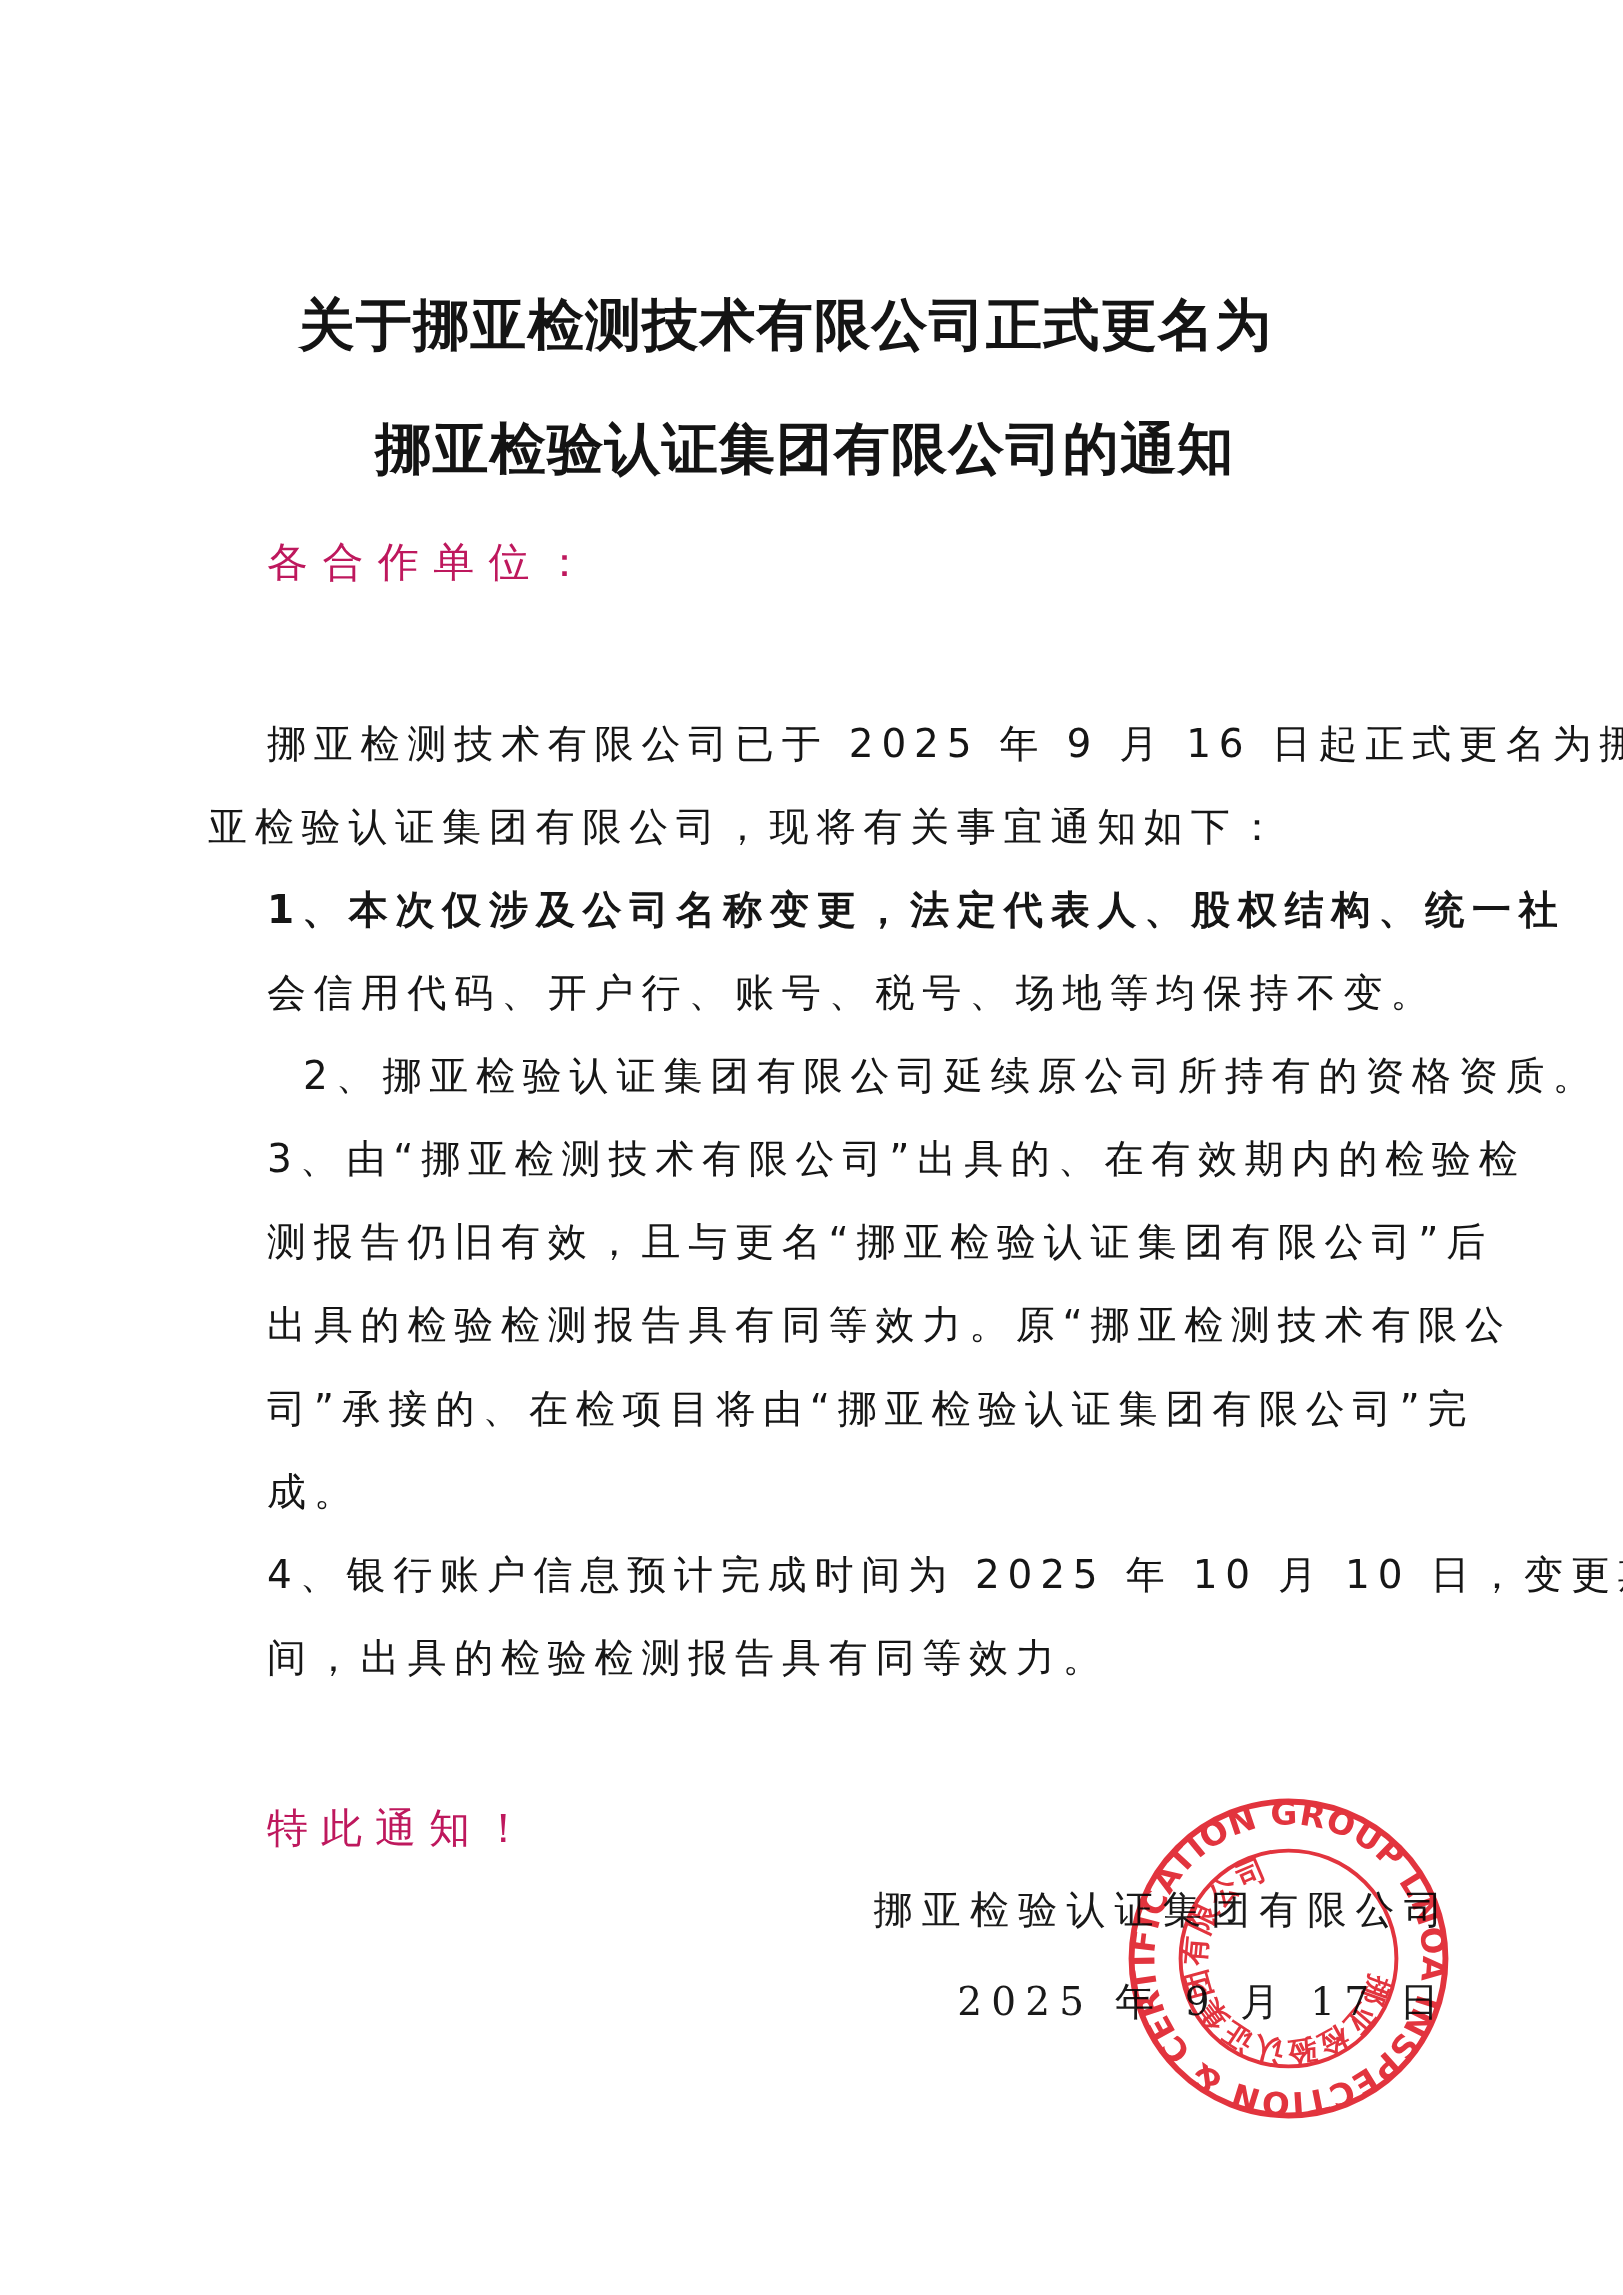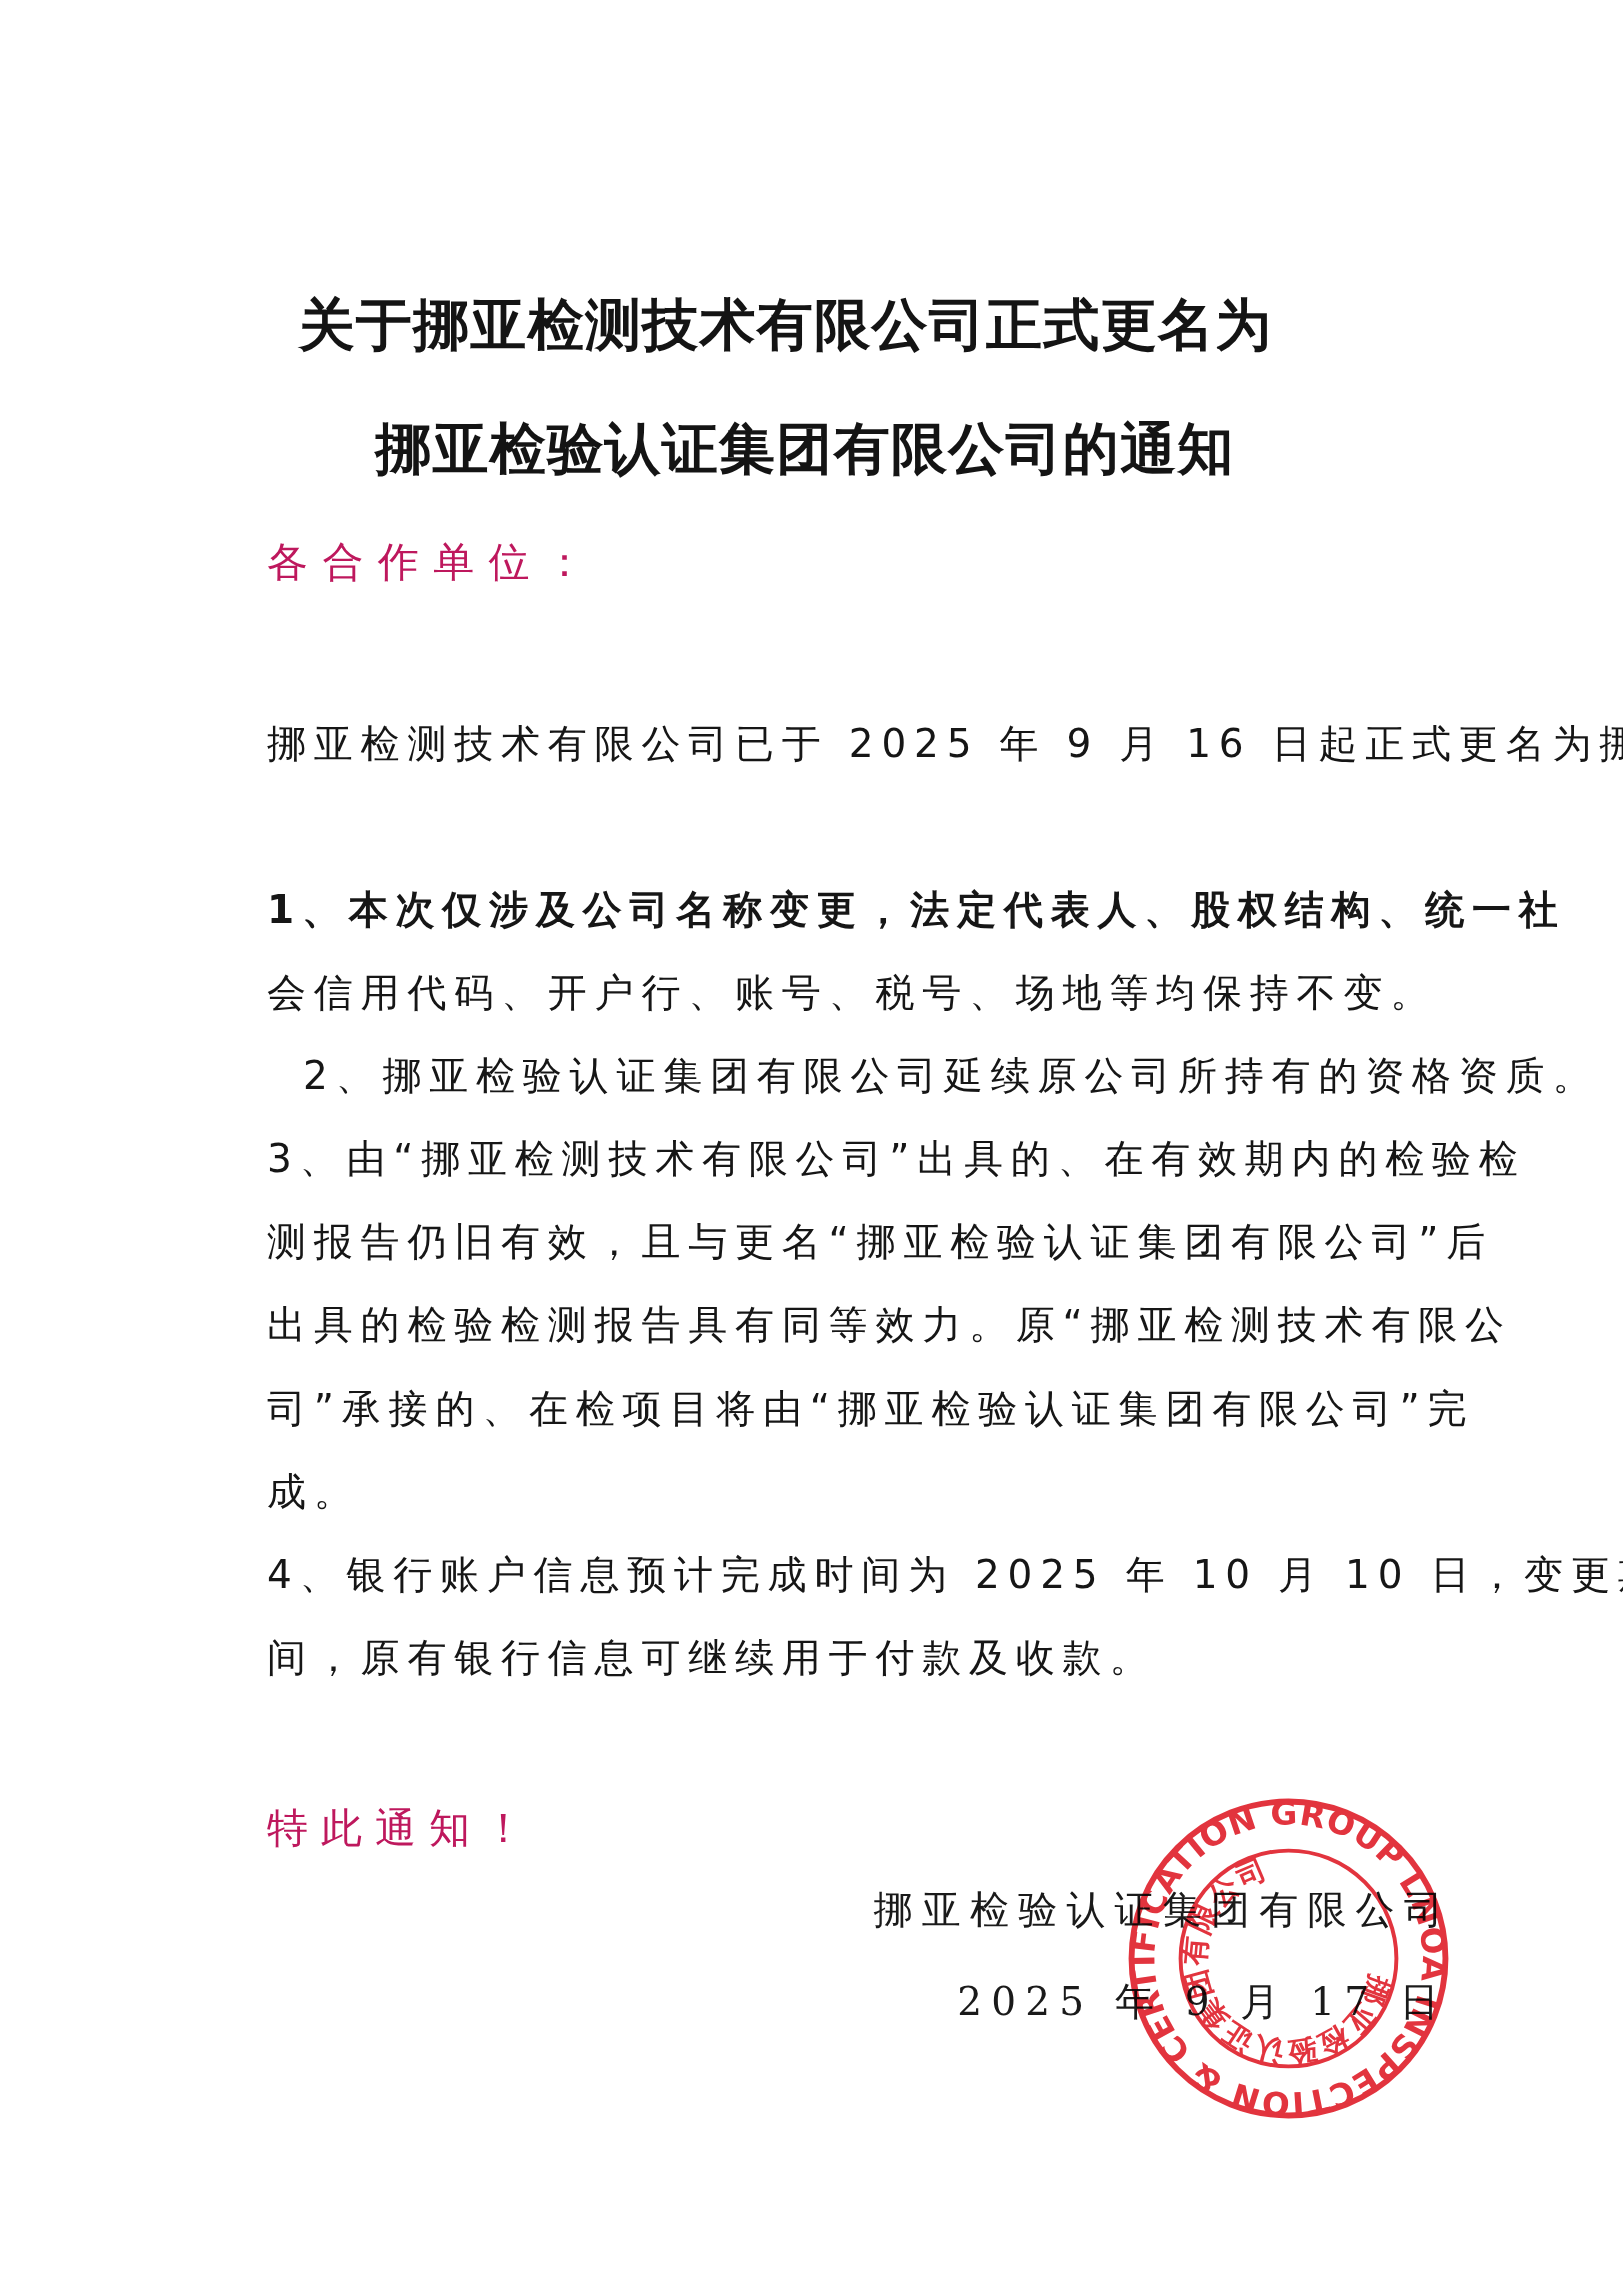--- a/index.html
+++ b/index.html
@@ -105,34 +105,35 @@
 
 <div class="page">
 
 
   <div class="title-line title-1">关于挪亚检测技术有限公司正式更名为</div>
   <div class="title-line title-2">挪亚检验认证集团有限公司的通知</div>
 
   <div class="text salutation">各合作单位：</div>
 
   <div class="line" style="left:267px; top:718px;">挪亚检测技术有限公司已于 2025 年 9 月 16 日起正式更名为挪</div>
+  <div class="line" style="left:208px; top:801px;">亚检验认证集团有限公司，现将有关事宜通知如下：</div>
 
   <div class="line" style="left:267px; top:884px;font-weight:bold;">1、本次仅涉及公司名称变更，法定代表人、股权结构、统一社</div>
   <div class="line" style="left:267px; top:967px;">会信用代码、开户行、账号、税号、场地等均保持不变。</div>
 
   <div class="line" style="left:267px; top:1050px;margin-left:36px;">2、挪亚检验认证集团有限公司延续原公司所持有的资格资质。</div>
 
   <div class="line" style="left:267px; top:1133px;">3、由“挪亚检测技术有限公司”出具的、在有效期内的检验检</div>
   <div class="line" style="left:267px; top:1216px;">测报告仍旧有效，且与更名“挪亚检验认证集团有限公司”后</div>
   <div class="line" style="left:267px; top:1299px;">出具的检验检测报告具有同等效力。原“挪亚检测技术有限公</div>
   <div class="line" style="left:267px; top:1383px;">司”承接的、在检项目将由“挪亚检验认证集团有限公司”完</div>
   <div class="line" style="left:267px; top:1466px;">成。</div>
 
   <div class="line" style="left:267px; top:1549px;">4、银行账户信息预计完成时间为 2025 年 10 月 10 日，变更期</div>
-  <div class="line" style="left:267px; top:1632px;">间，原有银行信息可继续用于付款及收款。</div>
+  <div class="line" style="left:267px; top:1632px;">间，出具的检验检测报告具有同等效力。</div>
 
   <div class="text closing">特此通知！</div>
 
   <div class="signature">挪亚检验认证集团有限公司</div>
   <div class="date">2025 年 9 月 17 日</div>
 
   <div class="stamp">
     <svg viewBox="0 0 500 500" xmlns="http://www.w3.org/2000/svg">
       <defs>
         <path id="outerArc" d="M 250,250 m -205,0 a 205,205 0 1,1 410,0 a 205,205 0 1,1 -410,0" transform="rotate(-205 250 250)"></path>

